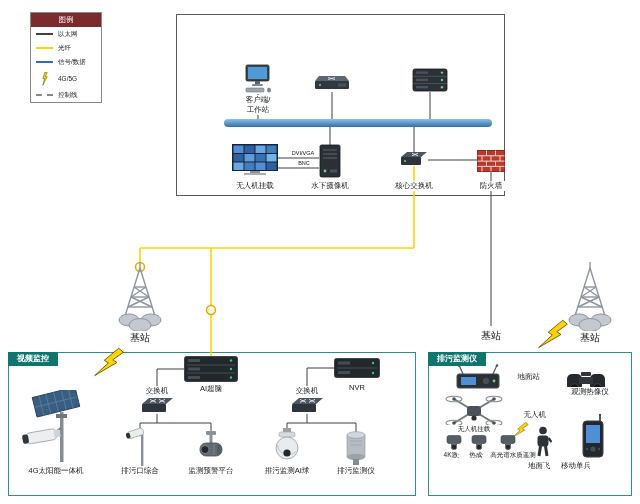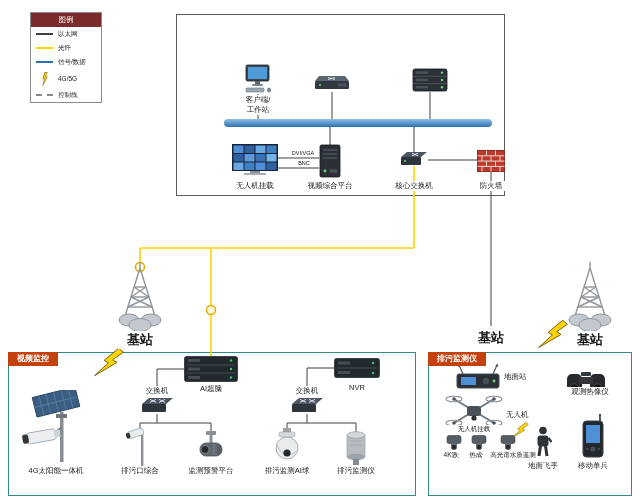--- a/index.html
+++ b/index.html
@@ -1,25 +1,25 @@
 <!DOCTYPE html>
 <html><head>
 <meta charset="utf-8">
 <style>
 *{margin:0;padding:0;box-sizing:border-box}
 body{font-family:"Liberation Sans",sans-serif;background:#fff}
 #canvas{position:relative;width:640px;height:504px;background:#fff;overflow:hidden}
 .box{position:absolute;border:1px solid #5a5a5a;background:transparent;z-index:0}
 .fieldbox{border:1px solid #2f8d84}
-.tab{position:absolute;background:#c2410c;color:#fff;font-size:8px;font-weight:bold;padding:2px 9px;line-height:1.3;z-index:3}
+.tab{position:absolute;background:#0f766e;color:#fff;font-size:8px;font-weight:bold;padding:2px 9px;line-height:1.3;z-index:3}
 .lbl{position:absolute;font-size:7.5px;color:#15181b;text-align:center;line-height:1.3;white-space:pre-line;background:#fff;z-index:2}
-.lbl.left{text-align:left;background:transparent}
+.lbl.left{text-align:right;background:transparent}
 .lbl.tiny{font-size:5.5px}
 .lbl.small{font-size:6.5px}
-.station{position:absolute;font-size:13px;font-weight:bold;color:#111;text-align:center;background:#fff;z-index:2}
+.station{position:absolute;font-size:10px;font-weight:normal;color:#111;text-align:center;background:#fff;z-index:2}
 .icon{position:absolute;z-index:2;line-height:0}
 .titlebar{position:absolute;background:#7b2b2b;color:#fff;font-weight:bold;font-size:10.5px;text-align:center;line-height:19px;letter-spacing:1px;z-index:2}
 .bus{position:absolute;height:8px;border-radius:4px;background:linear-gradient(180deg,#8fc0e8,#2e6fae);z-index:2}
 .legend{position:absolute;border:1px solid #8a8a8a;background:#fff;z-index:2}
 .legend-hd{background:#7b2b2b;color:#fff;font-size:7.5px;font-weight:normal;text-align:center;padding:2px 0}
 .legend-row{display:flex;align-items:center;gap:5px;padding:2.5px 5px;font-size:6.5px;color:#222}
 .sym{width:17px;flex:0 0 17px;display:flex;align-items:center;justify-content:center}
 .sline{width:17px;height:0;border-top:2px solid #404040}
 .sline.yellow{border-color:#ffd400}
 .sline.blue{border-color:#2e6fae}
@@ -225,21 +225,21 @@
   <div class="icon" style="left:319px;top:144px">
     <svg width="22" height="34" viewBox="0 0 22 34">
       <rect x="1" y="1" width="20" height="32" rx="1.5" fill="#2b3036" stroke="#15181b" stroke-width="0.8"></rect>
       <line x1="4" y1="6" x2="18" y2="6" stroke="#5a636c"></line>
       <line x1="4" y1="10" x2="18" y2="10" stroke="#5a636c"></line>
       <line x1="4" y1="14" x2="18" y2="14" stroke="#5a636c"></line>
       <circle cx="6" cy="27" r="1.4" fill="#6fd07c"></circle>
       <rect x="11" y="25.5" width="7" height="3" fill="#4a525a"></rect>
     </svg>
   </div>
-  <div class="lbl" style="left:293px;top:181px;width:74px">视频综合平台</div>
+  <div class="lbl" style="left:293px;top:181px;width:74px">水下摄像机</div>
 
   <div class="icon" style="left:400px;top:151px">
     <svg width="28" height="16" viewBox="0 0 28 16">
       <polygon points="1,6 21,6 27,1 7,1" fill="#4d5660"></polygon>
       <rect x="1" y="6" width="20" height="8" rx="1" fill="#2e343b"></rect>
       <line x1="12" y1="2.2" x2="18" y2="4.8" stroke="#eef" stroke-width="0.9"></line>
       <line x1="18" y1="2.2" x2="12" y2="4.8" stroke="#eef" stroke-width="0.9"></line>
       <circle cx="5" cy="10" r="1" fill="#6fd07c"></circle>
     </svg>
   </div>
@@ -484,15 +484,15 @@
     <svg width="26" height="46" viewBox="0 0 26 46">
       <line x1="20" y1="7" x2="20" y2="0.5" stroke="#2e3338" stroke-width="1.6"></line>
       <circle cx="20" cy="1" r="1" fill="#2e3338"></circle>
       <rect x="3" y="7" width="20" height="36" rx="3.5" fill="#23282c" stroke="#3c434a"></rect>
       <rect x="6" y="11" width="14" height="18" fill="#4f8fd6"></rect>
       <circle cx="13" cy="35" r="2.6" fill="#454d55"></circle>
       <circle cx="7" cy="35" r="1.2" fill="#454d55"></circle>
       <circle cx="19" cy="35" r="1.2" fill="#454d55"></circle>
     </svg>
   </div>
-  <div class="lbl" style="left:567px;top:461px;width:52px">移动单兵</div>
+  <div class="lbl" style="left:550px;top:461px;width:52px">移动单兵</div>
 
 </div>
 
 </body></html>

